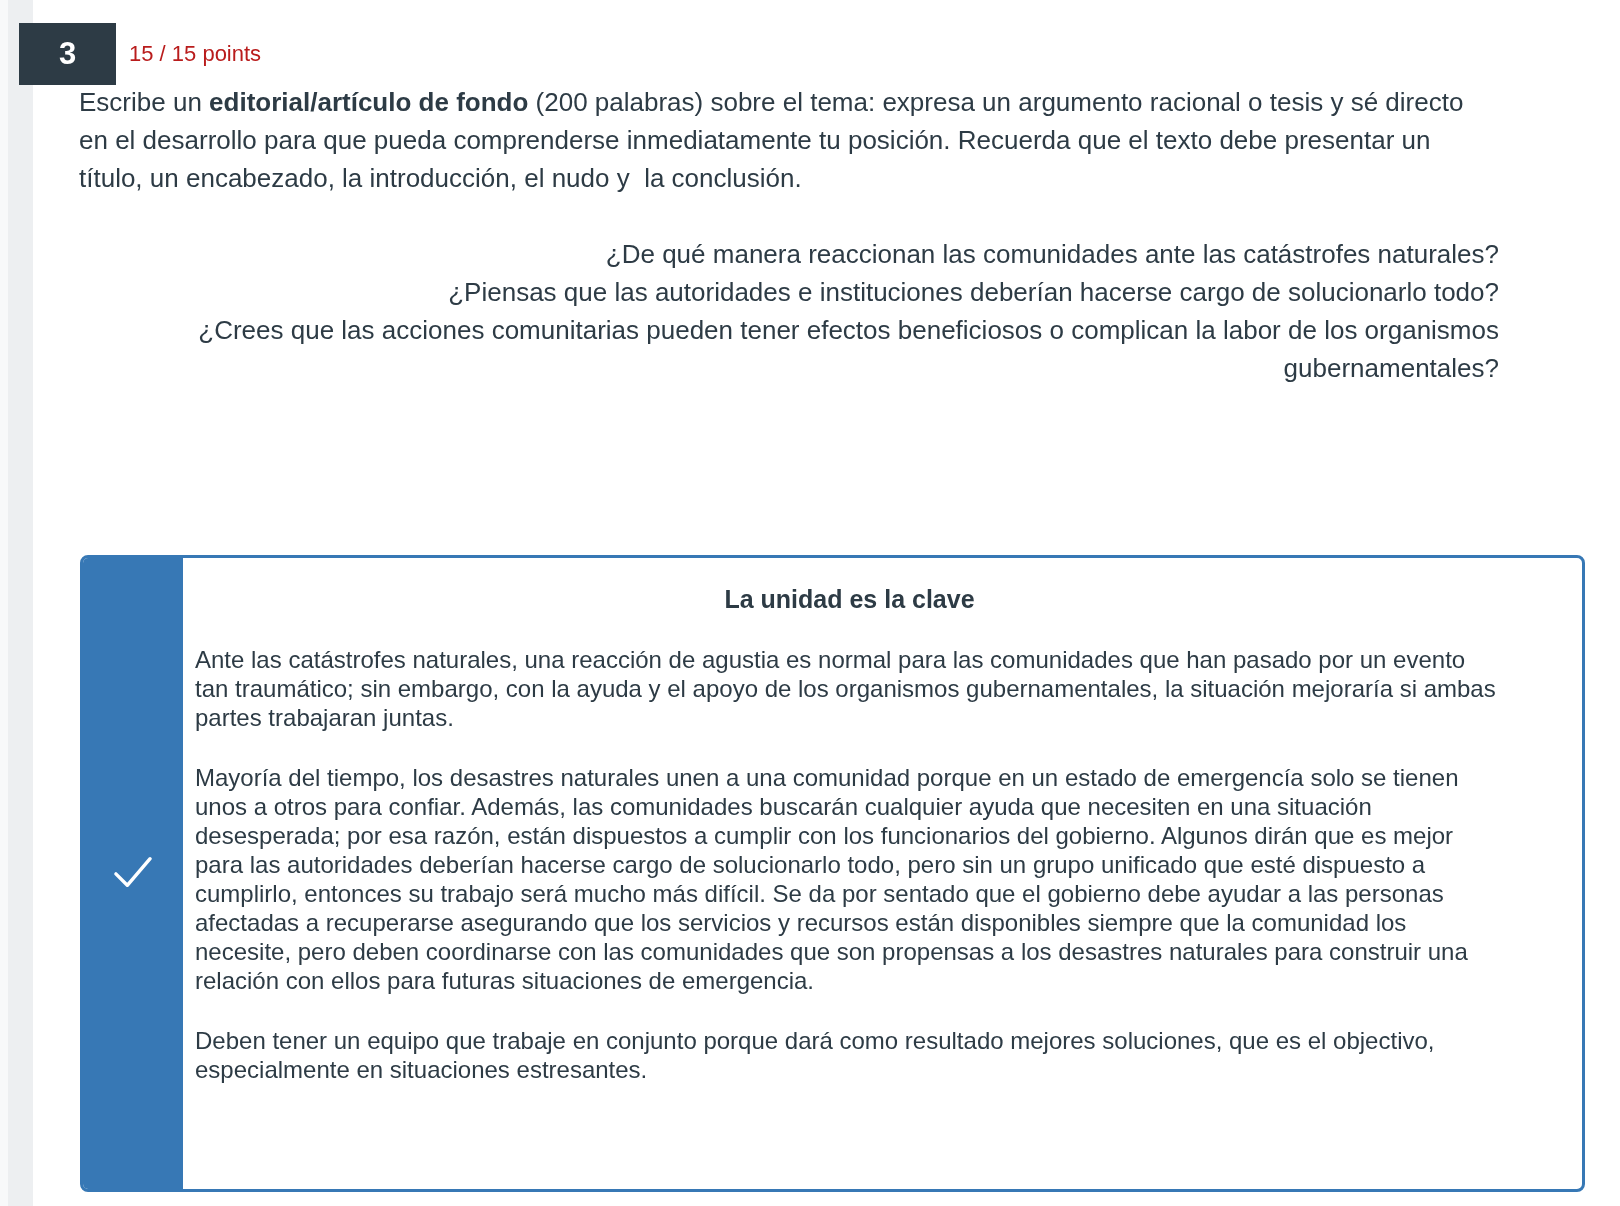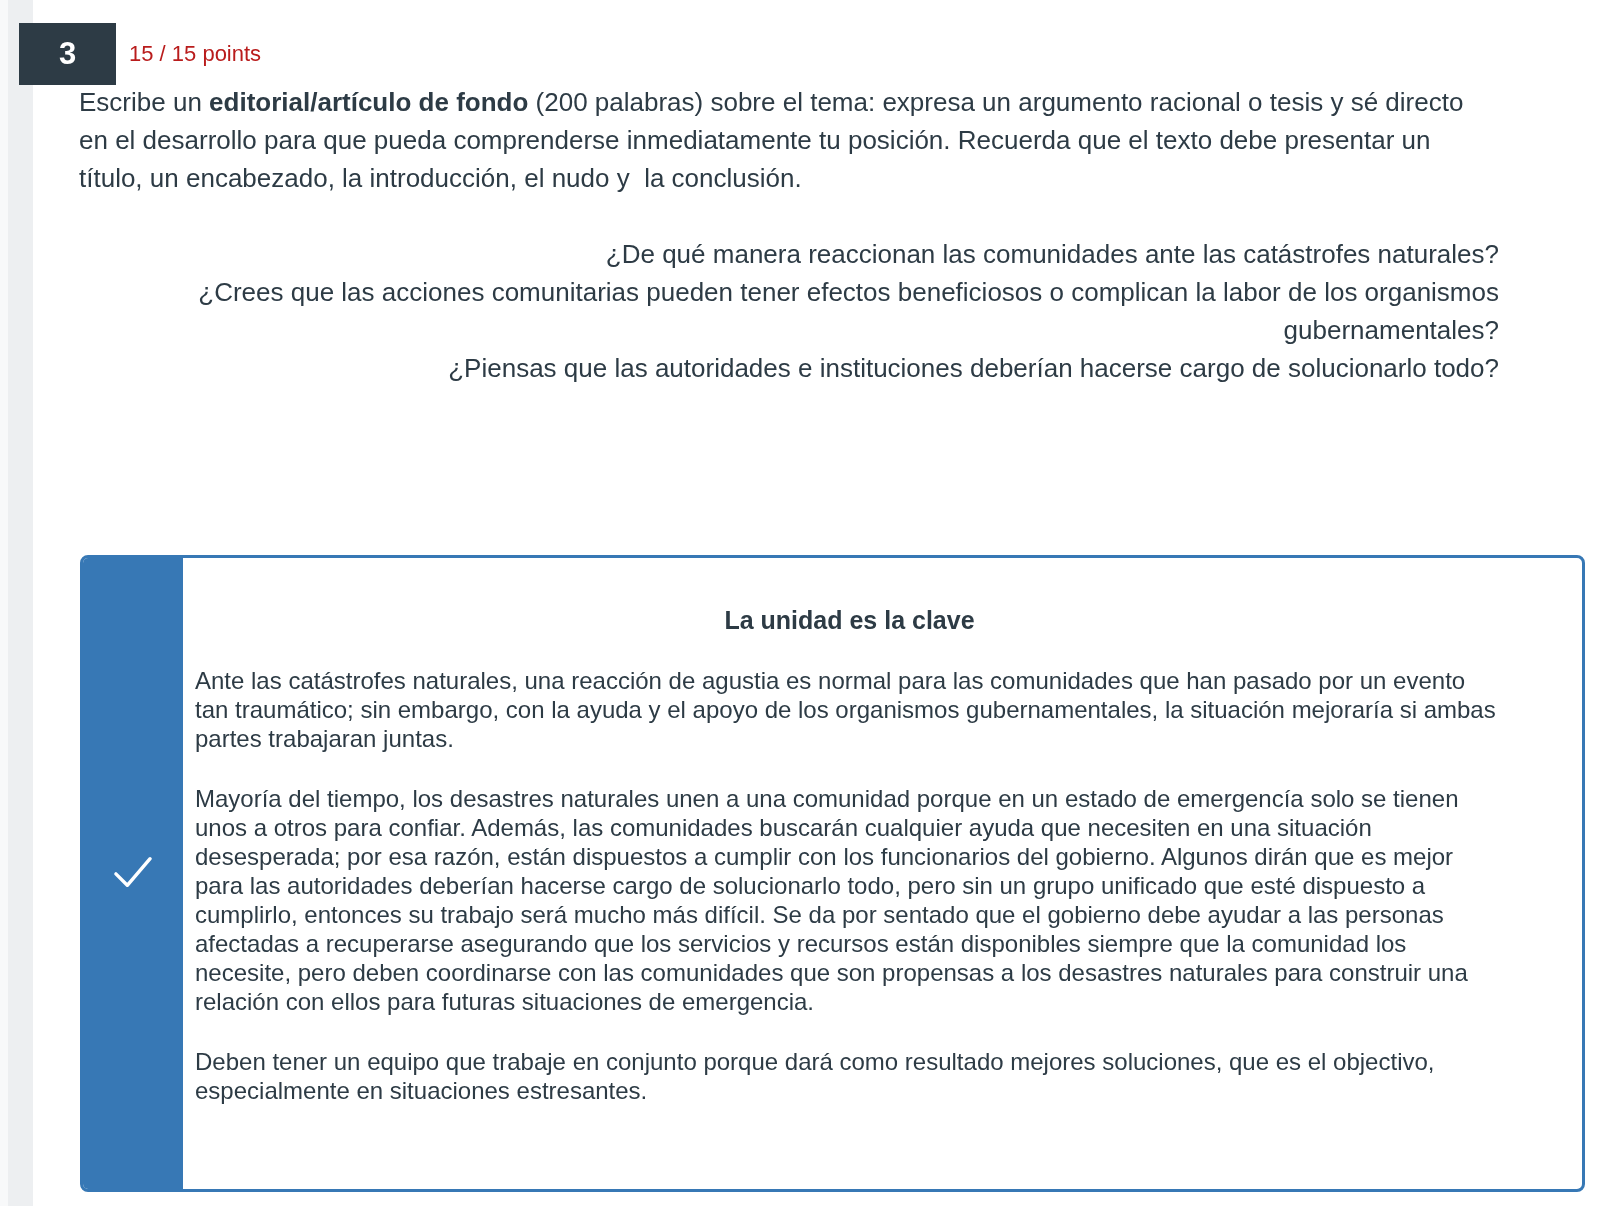--- a/index.html
+++ b/index.html
@@ -69,21 +69,20 @@
   }
   .answer-strip {
     width: 100px;
     flex: none;
     background: #3778b5;
     display: flex; align-items: center; justify-content: center;
   }
   .answer-content {
     flex: 1;
     padding: 12px 78px 0 12px;
-    margin-top: 21px;
   }
   .answer-title {
     margin: 14px 0 0 0;
     text-align: center;
     font-size: 25px;
     font-weight: bold;
     line-height: 30px;
   }
   .answer-content p.body-para {
     margin: 31px 0 0 0;
@@ -99,22 +98,22 @@
 
 <div class="qnum-box">
   <span>3</span>
 </div>
 
 <div class="points">15 / 15 points</div>
 
 <div class="prompt">
   <p class="intro"><span>Escribe un </span><span class="bold">editorial/artículo de fondo</span><span> (200 palabras) sobre el tema: expresa un argumento racional o tesis y sé directo en el desarrollo para que pueda comprenderse inmediatamente tu posición. Recuerda que el texto debe presentar un título, un encabezado, la introducción, el nudo y  la conclusión.</span></p>
   <p class="question-line">¿De qué manera reaccionan las comunidades ante las catástrofes naturales?</p>
+  <p class="question-line">¿Piensas que las autoridades e instituciones deberían hacerse cargo de solucionarlo todo?</p>
   <p class="question-line">¿Crees que las acciones comunitarias pueden tener efectos beneficiosos o complican la labor de los organismos gubernamentales?</p>
-  <p class="question-line">¿Piensas que las autoridades e instituciones deberían hacerse cargo de solucionarlo todo?</p>
 </div>
 
 <div class="answer-box">
   <div class="answer-strip">
     <span>
       <svg width="46" height="38" viewBox="0 0 24 20" aria-hidden="true">
         <path d="M3 11 L9 17 L21 3" fill="none" stroke="#ffffff" stroke-width="1.8" stroke-linecap="round" stroke-linejoin="round"></path>
       </svg>
     </span>
   </div>

